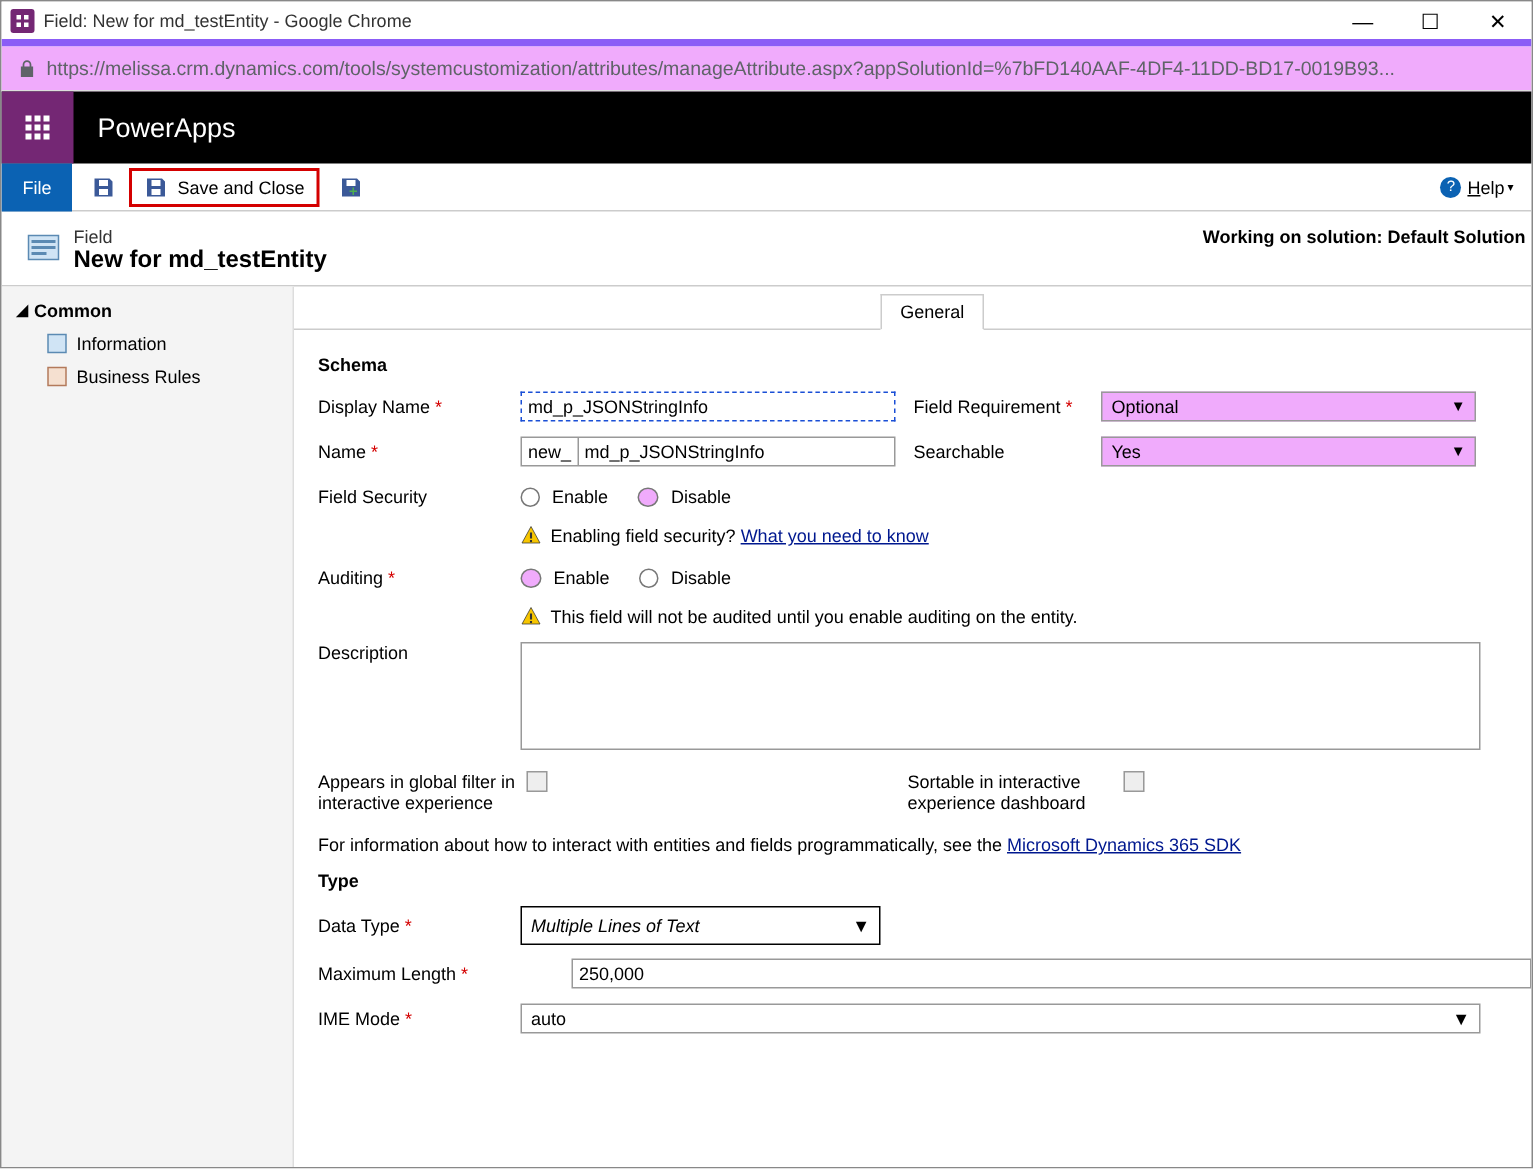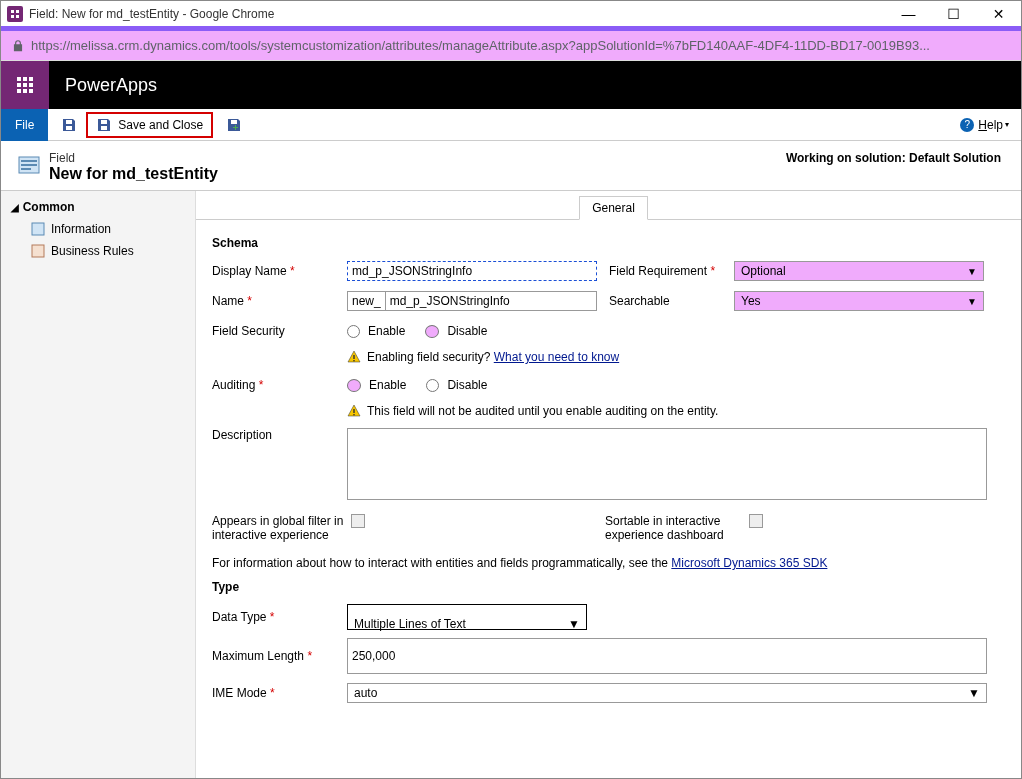--- a/index.html
+++ b/index.html
@@ -69,22 +69,22 @@
   .warn .tri-icon { width:14px; height:14px; margin-right:6px; display:flex; align-items:center; justify-content:center;}
   .warn a { color: #00188f; text-decoration: underline; }
   .textarea { width: 640px; height: 72px; border: 1px solid #999; resize:none; font-family:inherit; font-size:12px; padding:2px 4px;}
   .chkrow { display:flex; align-items:flex-start; margin: 14px 0;}
   .chkrow .clabel { width:135px; font-size:12px;}
   .chkrow .chk { width:14px; height:14px; border:1px solid #999; background:#eee; margin-left:4px;}
   .chkrow .clabel2 { margin-left: 240px; width:140px; font-size:12px;}
   .sdk { font-size:12px; margin-bottom:10px;}
   .sdk a { color:#00188f; text-decoration:underline;}
   .full-select { width: 780px; height: 20px; border:1px solid #999; display:flex; align-items:center; justify-content:space-between; padding:0 6px; font-size:12px;}
-  .full-input { width:640px; height:36px; border:1px solid #999; padding:1px 4px; font-size:12px;}
-  .mid-select { width:240px; height:20px; border:1px solid #000; display:flex; justify-content:space-between; padding:12px 6px; font-size:12px;}
+  .full-input { width:640px; height:20px; border:1px solid #999; padding:1px 4px; font-size:12px;margin-left:34px;}
+  .mid-select { width:240px; height:20px; border:1px solid #000; display:flex; align-items:center; justify-content:space-between; padding:12px 6px; font-size:12px;font-style:italic;}
   .rightarea{flex:1; position:relative; display:flex; flex-direction:column;}
 </style>
 </head>
 <body>
 
 <div class="window">
   <div class="titlebar">
     <div class="favicon">
       <svg viewBox="0 0 10 10">
           <rect x="1" y="1" width="3" height="3"></rect>

